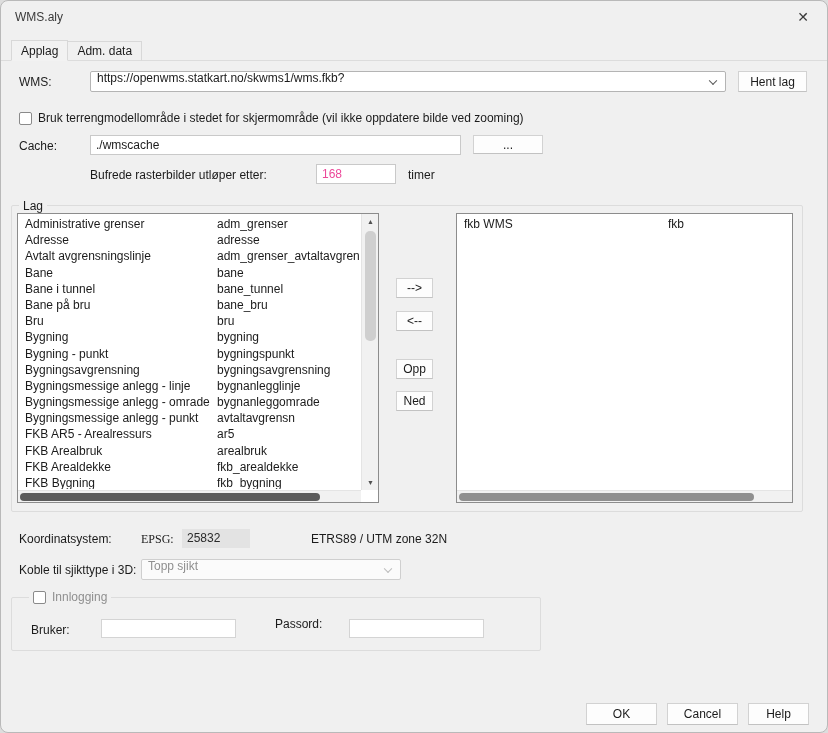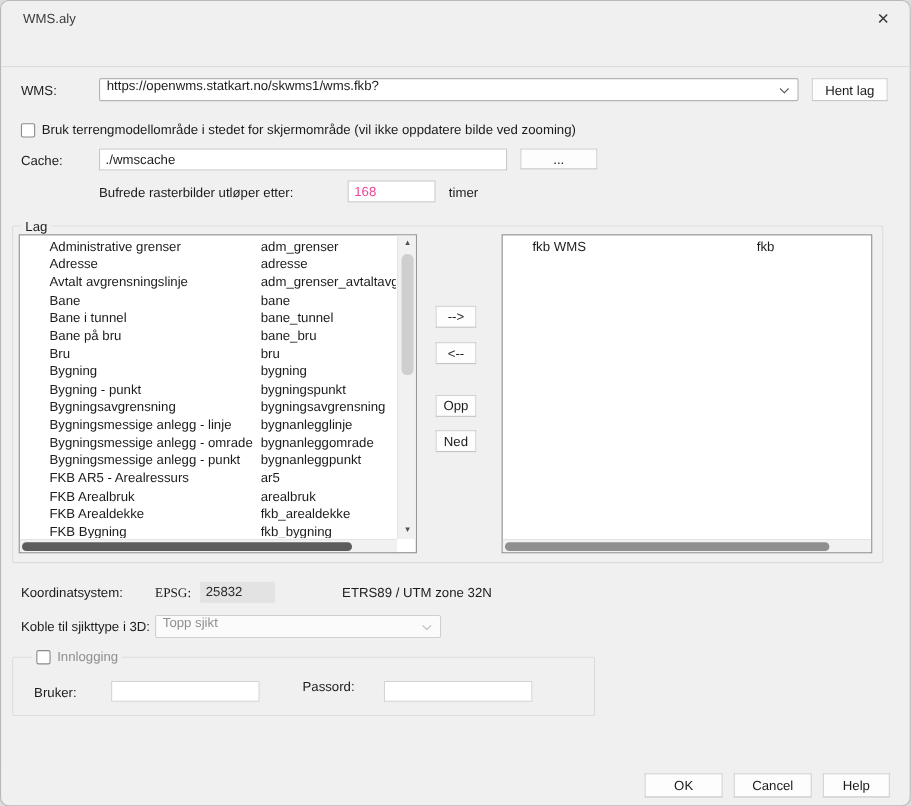--- a/index.html
+++ b/index.html
@@ -5,21 +5,21 @@
   html,body { margin:0; padding:0; background:#dddddd; }
   * { box-sizing:border-box; }
   .dialog {
     position:relative; width:828px; height:733px;
     background:#f0f0f0; border:1px solid #b9b9b9; border-radius:8px;
     overflow:hidden;
     font-family:"Liberation Sans", sans-serif; font-size:12px; color:#1b1b1b;
   }
   
   .titlebar { position:absolute; left:0; top:0; right:0; height:32px;
-    display:flex; align-items:center; padding:12px 14px; color:#3a3a3a;margin-left:6px; }
+    display:flex; align-items:center; padding:12px 14px; color:#3a3a3a; }
   .titlebar .close { margin-left:auto; font-size:14px; color:#3a3a3a; width:20px; text-align:center; cursor:default; }
   
   .tabstrip { position:absolute; left:10px; top:40px; height:20px; display:flex; z-index:2; }
   .tab { padding:2px 9px 0 9px; height:20px; border:1px solid #d8d8d8; background:#f0f0f0;
     border-bottom:1px solid #dcdcdc; margin-right:-1px; }
   .tab.active { background:#f2f2f2; border-bottom-color:transparent; height:21px; margin-top:-1px; padding-top:3px; z-index:3; }
   .tabline { position:absolute; left:0; right:0; top:59px; height:1px; background:#dcdcdc; }
   
   .lbl { position:absolute; white-space:nowrap; }
   .txt { position:absolute; border:1px solid #c9c9c9; background:#ffffff; font:12px "Liberation Sans",sans-serif;
@@ -36,21 +36,21 @@
   .combo.dim .chev { border-color:#bcbcbc; }
   .checkbox { position:absolute; display:flex; align-items:center; gap:6px; }
   .box { width:13px; height:13px; border:1px solid #8a8a8a; background:#fff; border-radius:2px; flex:0 0 13px; }
   .group { position:absolute; border:1px solid #dcdcdc; border-radius:2px; }
   .group-label { position:absolute; background:#f0f0f0; padding:0 4px; white-space:nowrap; }
   
   .list { position:absolute; background:#ffffff; border:1px solid #8c8c8c; overflow:hidden; }
   .list-rows { position:absolute; left:1px; top:2px; right:18px; bottom:13px; overflow:hidden; }
   .list.noselscroll .list-rows { right:1px; }
   .lrow { display:flex; height:16.2px; line-height:16.2px; white-space:nowrap; }
-  .lrow .c1 { flex:0 0 198px; padding-left:6px; overflow:hidden;margin-left:20px; }
+  .lrow .c1 { flex:0 0 198px; padding-left:6px; overflow:hidden; }
   .lrow .c2 { flex:1; overflow:hidden; }
   .list.sel .lrow .c1 { flex:0 0 210px; }
   .vscroll { position:absolute; top:0; right:0; bottom:12px; width:17px; background:#f1f1f1; border-left:1px solid #e4e4e4; }
   .varrow { position:absolute; left:0; width:17px; height:15px; display:flex; align-items:center; justify-content:center;
     font-size:7px; color:#505050; }
   .varrow.up { top:0; } .varrow.down { bottom:0; }
   .vthumb { position:absolute; left:3px; width:11px; top:17px; height:110px; background:#cfcfcf; border-radius:5px; }
   .hscroll { position:absolute; left:0; bottom:0; height:12px; background:#f1f1f1; border-top:1px solid #e4e4e4; }
   .hscroll.withv { right:17px; } .hscroll.full { right:0; }
   .hthumb { position:absolute; top:2px; height:8px; border-radius:4px; }
@@ -61,20 +61,24 @@
 <body>
 
 <div class="dialog">
 
   <div class="titlebar">
     <span>WMS.aly</span>
     <span class="close">✕</span>
   </div>
 
   <div class="tabline"></div>
+  <div class="tabstrip">
+    <div class="tab active">Applag</div>
+    <div class="tab">Adm. data</div>
+  </div>
 
   <div class="lbl" style="left:18px; top:74px;">WMS:</div>
   <div class="combo" style="left:89px; top:70px; width:636px; height:21px;">
     <span>https://openwms.statkart.no/skwms1/wms.fkb?</span>
     <span class="chev"></span>
   </div>
   <div class="btn" style="left:737px; top:70px; width:69px; height:21px;">Hent lag</div>
 
   <div class="checkbox" style="left:18px; top:110px;">
     <span class="box"></span>
@@ -137,21 +141,21 @@
         <div class="lrow">
           <span class="c1">Bygningsmessige anlegg - linje</span>
           <span class="c2">bygnanlegglinje</span>
         </div>
         <div class="lrow">
           <span class="c1">Bygningsmessige anlegg - omrade</span>
           <span class="c2">bygnanleggomrade</span>
         </div>
         <div class="lrow">
           <span class="c1">Bygningsmessige anlegg - punkt</span>
-          <span class="c2">bygnanleggpunkt</span>
+          <span class="c2">avtaltavgrensn</span>
         </div>
         <div class="lrow">
           <span class="c1">FKB AR5 - Arealressurs</span>
           <span class="c2">ar5</span>
         </div>
         <div class="lrow">
           <span class="c1">FKB Arealbruk</span>
           <span class="c2">arealbruk</span>
         </div>
         <div class="lrow">

